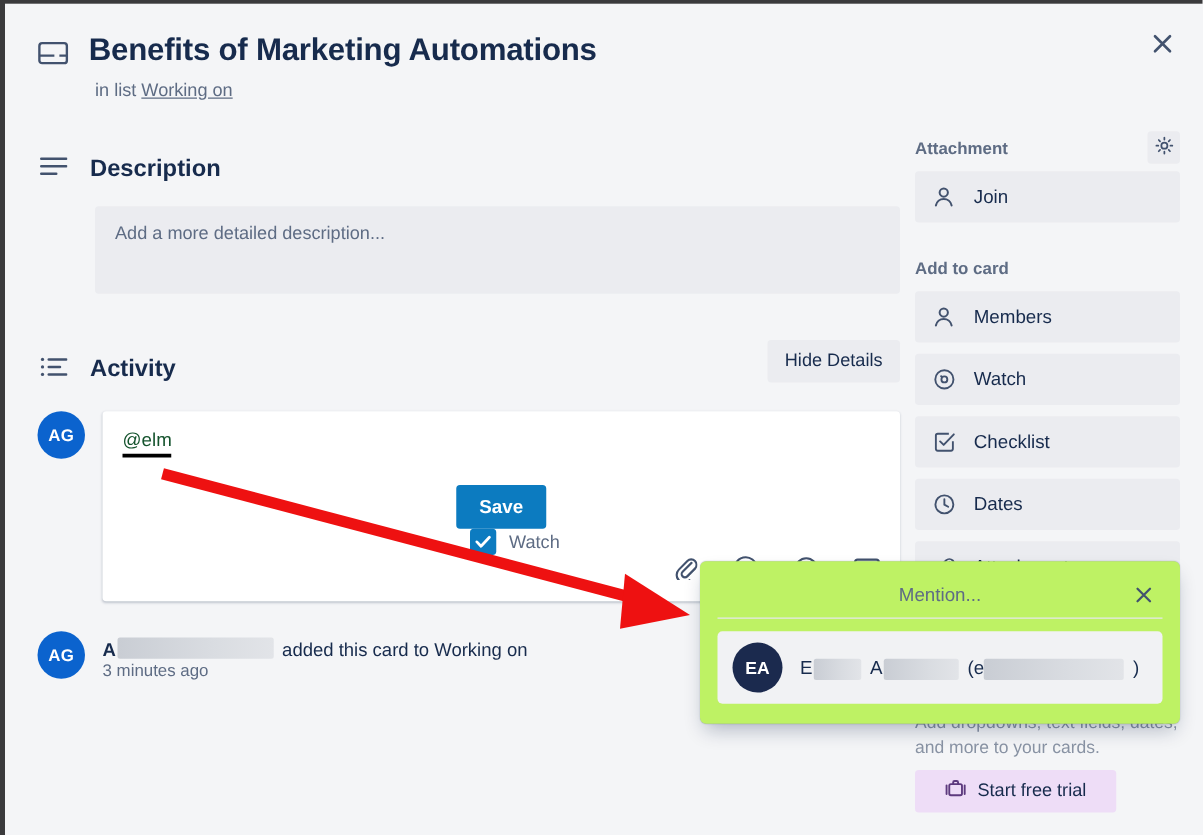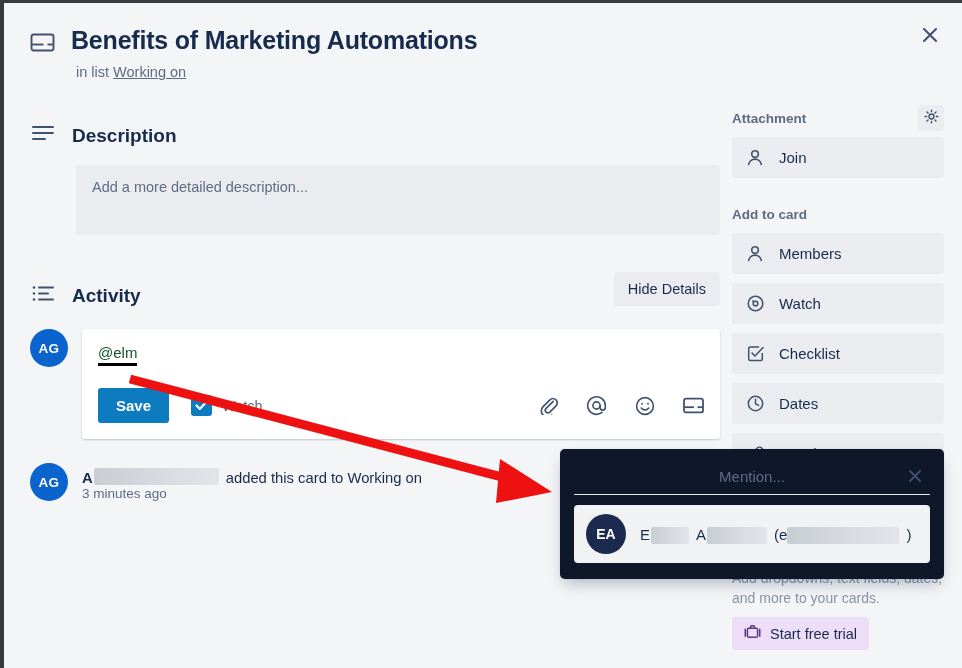--- a/index.html
+++ b/index.html
@@ -162,20 +162,21 @@
     display: inline-block;
     border-bottom: 3px solid #000000;
     padding-bottom: 1px;
     line-height: 19px;
   }
 
   .comment-actions {
     display: flex;
     align-items: center;
     margin-top: 22px;
+    flex-direction: column;
   }
   .save-btn {
     background: #0c7bc0;
     color: #fff;
     border: none;
     border-radius: 3px;
     padding: 9px 18px;
     font-size: 15px;
     font-weight: bold;
     cursor: pointer;
@@ -288,37 +289,37 @@
   .upsell-text {
     font-size: 14px;
     color: #8993a4;
     line-height: 20px;
     margin-bottom: 9px;
   }
   .trial-btn {
     background: #eeddf7;
     border: none;
     border-radius: 3px;
-    padding: 7px 12px;
+    padding: 7px 24px;
     font-size: 14.5px;
     color: #172b4d;
     display: inline-flex;
     align-items: center;
     gap: 9px;
     cursor: pointer;
     font-family: "Liberation Sans", sans-serif;
   }
 
   
   .mention-popup {
     position: absolute;
     left: 556px;
     top: 446px;
     width: 384px;
-    background: #0f172a;
+    background: #bef264;
     border-radius: 5px;
     box-shadow: 0 8px 16px -4px rgba(9,30,66,0.30), 0 0 1px rgba(9,30,66,0.31);
     padding: 10px 14px 16px 14px;
     z-index: 40;
   }
   .mp-head {
     position: relative;
     height: 36px;
     display: flex;
     align-items: center;

